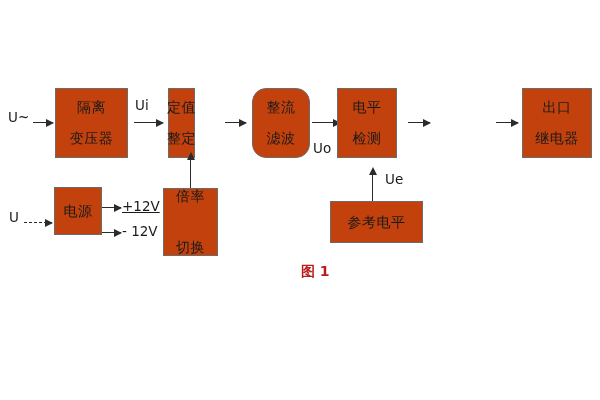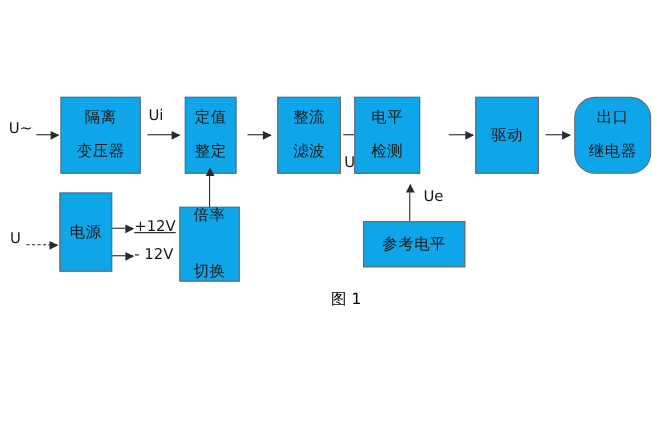--- a/index.html
+++ b/index.html
@@ -12,21 +12,21 @@
     width: 600px;
     height: 400px;
     background: #ffffff;
     font-family: "DejaVu Sans", "Liberation Sans", sans-serif;
     overflow: hidden;
   }
   .block {
     position: absolute;
     box-sizing: border-box;
     border: 1.3px solid #6b6b6b;
-    background: #0ea5e9;
+    background: #c2410c;
     display: flex;
     flex-direction: column;
     align-items: center;
     justify-content: center;
     color: #1a1a1a;
   }
   .block .line {
     font-size: 14px;
     line-height: 1.05;
     letter-spacing: 0.5px;
@@ -77,22 +77,23 @@
     top: -8px;
     width: 0;
     height: 0;
     border-left: 4.2px solid transparent;
     border-right: 4.2px solid transparent;
     border-bottom: 8px solid #2b2b2b;
   }
   .caption {
     position: absolute;
     font-size: 14px;
-    color: #000000;
+    color: #b91c1c;
     white-space: nowrap;
+    font-weight: bold;
   }
 </style>
 </head>
 <body>
 
 <div id="canvas">
 
   <div class="label" style="left:8px; top:111px;">U~</div>
 
   <div class="arrow-h" style="left:33px; top:122px; width:20px;">
@@ -102,68 +103,65 @@
   <div class="block" style="left:55px; top:88px; width:73px; height:70px;">
     <div class="line">隔离</div>
     <div class="line">变压器</div>
   </div>
 
   <div class="label" style="left:135px; top:99px;text-align:right;">Ui</div>
   <div class="arrow-h" style="left:134px; top:122px; width:29px;">
     <span class="head"></span>
   </div>
 
-  <div class="block" style="left:168px; top:88px; width:47px; height:70px;text-align:right;">
+  <div class="block" style="left:168px; top:88px; width:27px; height:70px;text-align:right;">
     <div class="line">定值</div>
     <div class="line">整定</div>
   </div>
 
   <div class="arrow-h" style="left:225px; top:122px; width:21px;">
     <span class="head"></span>
   </div>
 
-  <div class="block" style="left:252px; top:88px; width:58px; height:70px;">
+  <div class="block" style="left:252px; top:88px; width:58px; height:70px;border-radius:14px;">
     <div class="line">整流</div>
     <div class="line">滤波</div>
   </div>
 
   <div class="label" style="left:313px; top:99px;margin-top:43px;">Uo</div>
   <div class="arrow-h" style="left:312px; top:122px; width:28px;">
     <span class="head"></span>
   </div>
 
-  <div class="block" style="left:322px; top:88px; width:60px; height:70px;">
+  <div class="block" style="left:337px; top:88px; width:60px; height:70px;">
     <div class="line">电平</div>
     <div class="line">检测</div>
   </div>
 
   <div class="arrow-h" style="left:408px; top:122px; width:22px;">
     <span class="head"></span>
   </div>
 
-  <div class="block single" style="left:432px; top:88px; width:58px; height:70px;">
-    <div class="line">驱动</div>
-  </div>
 
   <div class="arrow-h" style="left:496px; top:122px; width:22px;">
     <span class="head"></span>
   </div>
 
-  <div class="block" style="left:522px; top:88px; width:70px; height:70px;border-radius:19px;">
+  <div class="block" style="left:522px; top:88px; width:70px; height:70px;">
     <div class="line">出口</div>
     <div class="line">继电器</div>
   </div>
 
   <div class="label" style="left:9px; top:211px;">U</div>
 
   <div class="arrow-h dashed" style="left:24px; top:222px; width:28px;">
     <span class="head"></span>
   </div>
 
-  <div class="block single" style="left:54px; top:175px; width:48px; height:72px;">
+  <div class="block single" style="left:54px; top:187px; width:48px; height:48px;">
     <div class="line">电源</div>
   </div>
 
   <div class="arrow-h" style="left:102px; top:207px; width:19px;">
     <span class="head"></span>
   </div>
   <div class="label" style="left:122px; top:200px;text-decoration:underline;">+12V</div>
 
   <div class="arrow-h" style="left:102px; top:232px; width:19px;">
     <span class="head"></span>

